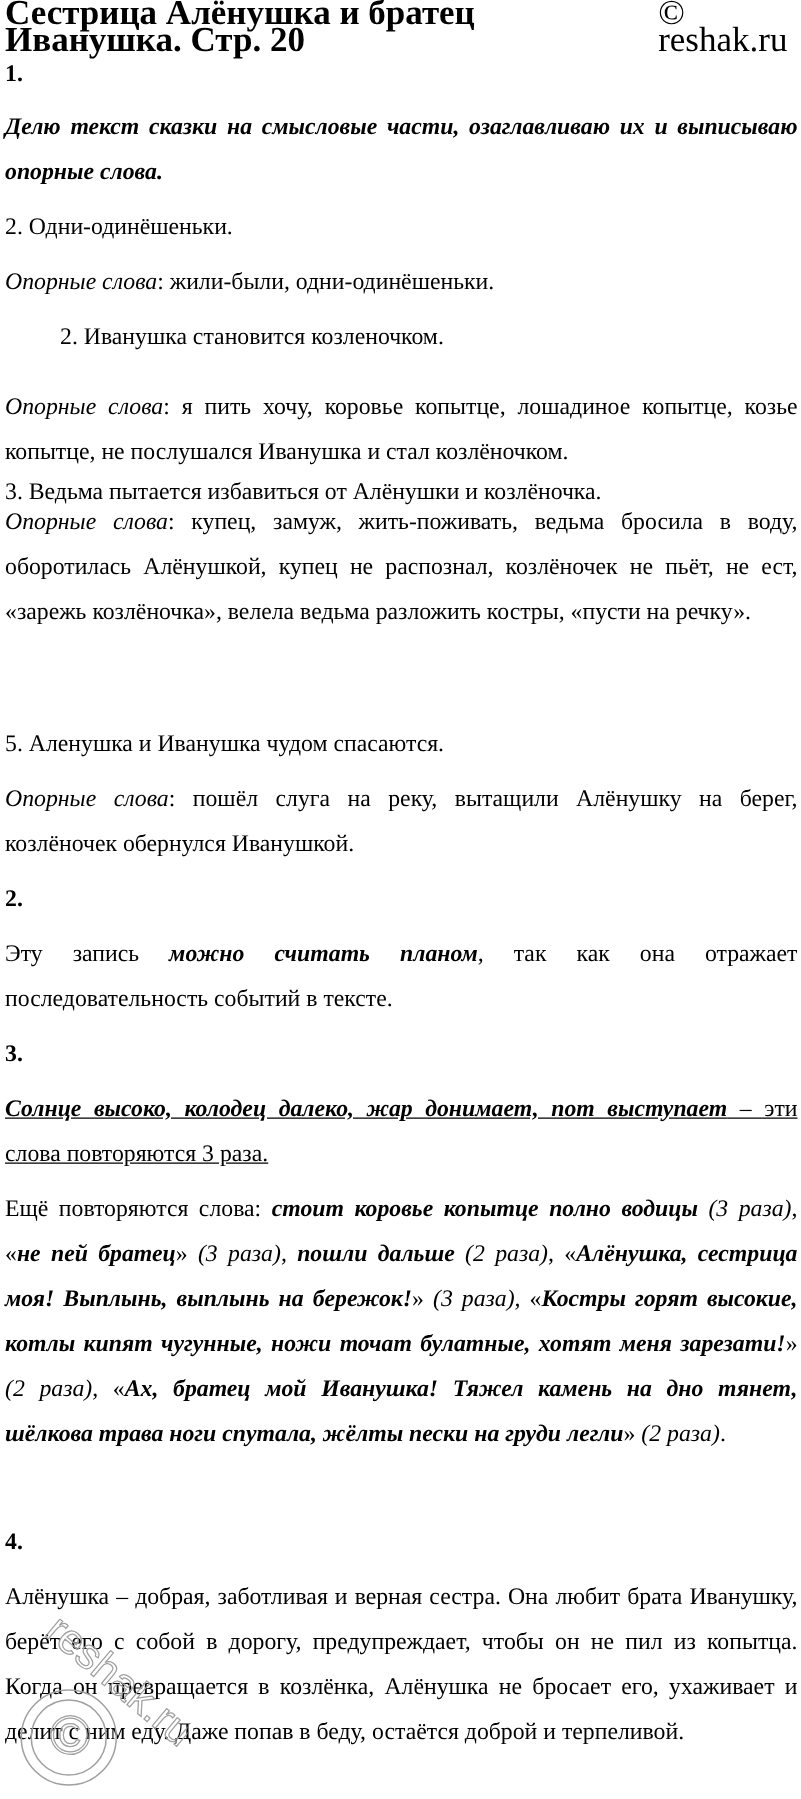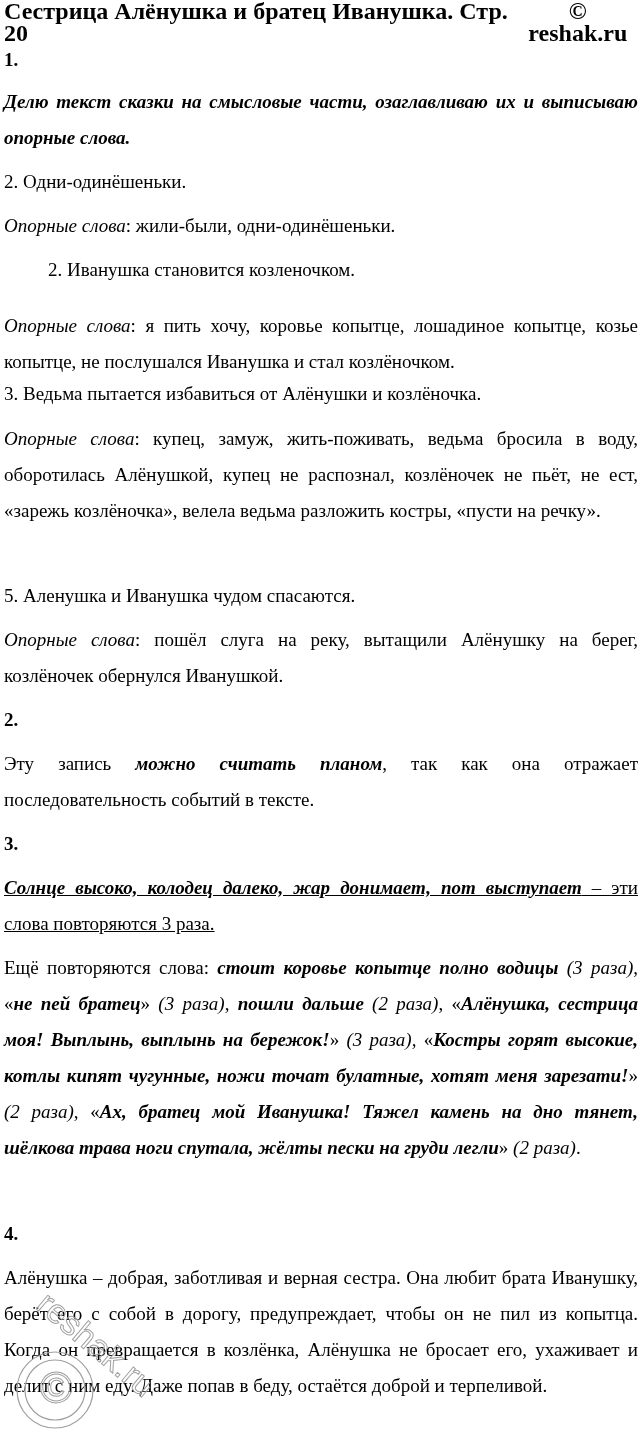--- a/index.html
+++ b/index.html
@@ -4,24 +4,24 @@
 <style>
   html, body { margin: 0; padding: 0; background: #ffffff; }
   body {
     width: 641px; height: 1439px; position: relative; overflow: hidden;
     font-family: "Liberation Serif", "DejaVu Serif", serif;
     color: #000; font-size: 19px;
   }
   .header {
     position: absolute; left: 4px; right: 4px; top: 0; height: 24px;
     display: flex; justify-content: space-between; align-items: flex-start;
-    font-size: 24px; line-height: 22px;
+    font-size: 28px; line-height: 22px;
   }
   .header .title { font-weight: bold; }
-  .header .copy { font-weight: bold; text-align: center; }
+  .header .copy { font-weight: normal; }
   .content { position: absolute; left: 4px; width: 634px; top: 0; }
   .p {
     position: absolute; left: 0; width: 634px;
     line-height: 36px; text-align: justify; text-align-last: left;
   }
   .b { font-weight: bold; }
   .i { font-style: italic; }
   .bi { font-weight: bold; font-style: italic; }
   .watermark {
     position: absolute; left: 0; top: 1295px; width: 150px; height: 144px;
@@ -37,21 +37,21 @@
 </div>
 
 <div class="content" id="content">
     <div class="p" style="top: 42px;"><span class="b">1.</span></div>
     <div class="p" style="top: 84px;"><span class="bi">Делю текст сказки на смысловые части, озаглавливаю их и выписываю опорные слова.</span></div>
     <div class="p" style="top: 164px;"><span>2. Одни-одинёшеньки.</span></div>
     <div class="p" style="top: 208px;"><span class="i">Опорные слова</span><span>: жили-были, одни-одинёшеньки.</span></div>
     <div class="p" style="top: 252px; margin-left: 44px;"><span>2. Иванушка становится козленочком.</span></div>
     <div class="p" style="top: 296px; margin-top: 12px;"><span class="i">Опорные слова</span><span>: я пить хочу, коровье копытце, лошадиное копытце, козье копытце, не послушался Иванушка и стал козлёночком.</span></div>
     <div class="p" style="top: 376px;"><span>3. Ведьма пытается избавиться от Алёнушки и козлёночка.</span></div>
-    <div class="p" style="top: 421px;"><span class="i">Опорные слова</span><span>: купец, замуж, жить-поживать, ведьма бросила в воду, оборотилась Алёнушкой, купец не распознал, козлёночек не пьёт, не ест, «зарежь козлёночка», велела ведьма разложить костры, «пусти на речку».</span></div>
+    <div class="p" style="top: 400px;"><span class="i">Опорные слова</span><span>: купец, замуж, жить-поживать, ведьма бросила в воду, оборотилась Алёнушкой, купец не распознал, козлёночек не пьёт, не ест, «зарежь козлёночка», велела ведьма разложить костры, «пусти на речку».</span></div>
     <div class="p" style="top: 578px;"><span>5. Аленушка и Иванушка чудом спасаются.</span></div>
     <div class="p" style="top: 622px; font-family: Liberation Serif, serif;"><span class="i">Опорные слова</span><span>: пошёл слуга на реку, вытащили Алёнушку на берег, козлёночек обернулся Иванушкой.</span></div>
     <div class="p" style="top: 702px;"><span class="b">2.</span></div>
     <div class="p" style="top: 746px;"><span>Эту запись </span><span class="bi">можно считать планом</span><span>, так как она отражает последовательность событий в тексте.</span></div>
     <div class="p" style="top: 826px;"><span class="b">3.</span></div>
     <div class="p" style="top: 870px; text-decoration: underline;"><span class="bi">Солнце высоко, колодец далеко, жар донимает, пот выступает</span><span> – эти слова повторяются 3 раза.</span></div>
     <div class="p" style="top: 950px;"><span>Ещё повторяются слова: </span><span class="bi">стоит коровье копытце полно водицы</span><span class="i"> (3 раза)</span><span>, «</span><span class="bi">не пей братец</span><span>» </span><span class="i">(3 раза)</span><span>, </span><span class="bi">пошли дальше</span><span class="i"> (2 раза)</span><span>, «</span><span class="bi">Алёнушка, сестрица моя! Выплынь, выплынь на бережок!</span><span>» </span><span class="i">(3 раза)</span><span>, «</span><span class="bi">Костры горят высокие, котлы кипят чугунные, ножи точат булатные, хотят меня зарезати!</span><span>» </span><span class="i">(2 раза)</span><span>, «</span><span class="bi">Ах, братец мой Иванушка! Тяжел камень на дно тянет, шёлкова трава ноги спутала, жёлты пески на груди легли</span><span>» </span><span class="i">(2 раза)</span><span>.</span></div>
     <div class="p" style="top: 1216px;"><span class="b">4.</span></div>
     <div class="p" style="top: 1260px;"><span>Алёнушка – добрая, заботливая и верная сестра. Она любит брата Иванушку, берёт его с собой в дорогу, предупреждает, чтобы он не пил из копытца. Когда он превращается в козлёнка, Алёнушка не бросает его, ухаживает и делит с ним еду. Даже попав в беду, остаётся доброй и терпеливой.</span></div>
   </div>

